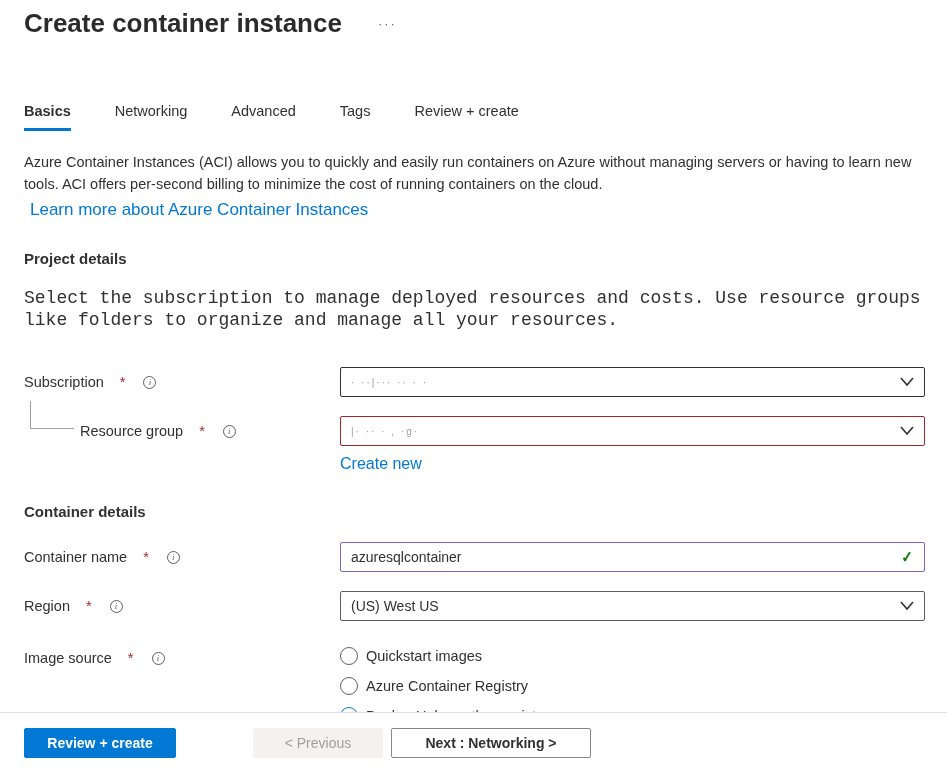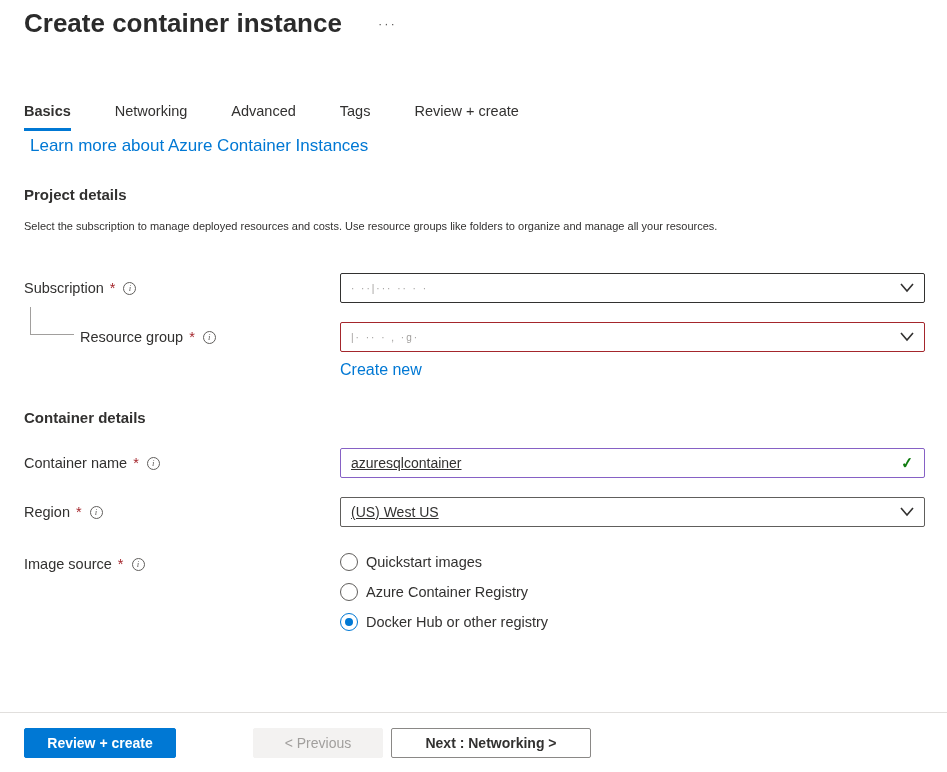--- a/index.html
+++ b/index.html
@@ -17,30 +17,30 @@
 
   .tabs { display:flex; gap:44px; margin-top:64px; font-size:14.5px; }
   .tab { padding-bottom:9px; cursor:pointer; color:#323130; border-bottom:3px solid transparent; }
   .tab.active { font-weight:700; border-bottom:3px solid #0078d4; }
 
   .intro { margin-top:20px; font-size:14.5px; line-height:22px; color:#323130; }
   .learn-link { display:inline-block; margin-top:5px; padding-left:6px; font-size:17px;
     color:#0078d4; text-decoration:none; cursor:pointer; }
 
   .section-heading { margin-top:30px; font-size:15px; font-weight:700; }
-  .section-desc { margin-top:12px; font-size:11px; line-height:22px; }
+  .section-desc { margin-top:20px; font-size:18px; line-height:22px;font-family:Liberation Mono, monospace; }
 
   .field-row { display:flex; align-items:flex-start; position:relative; }
   .row-subscription { margin-top:36px; }
   .row-resource-group { margin-top:19px; }
   .row-name { margin-top:22px; }
   .row-region { margin-top:19px; }
   .row-image-source { margin-top:22px; }
 
-  .field-label { flex:0 0 316px; width:316px; display:flex; align-items:center; gap:6px;
+  .field-label { flex:0 0 316px; width:316px; display:flex; align-items:center; gap:16px;
     font-size:14.5px; padding-top:7px; }
   .field-label.indented { padding-left:56px; }
   .req { color:#a4262c; }
   .info-icon { display:inline-flex; align-items:center; justify-content:center;
     width:13px; height:13px; border:1px solid #605e5c; border-radius:50%;
     font-size:9px; font-style:italic; font-family:"Liberation Serif", serif;
     color:#605e5c; margin-left:2px; cursor:default; }
 
   .rg-connector { position:absolute; left:6px; top:-15px; width:44px; height:28px;
     border-left:1px solid #a19f9d; border-bottom:1px solid #a19f9d; }
@@ -50,21 +50,21 @@
   .dropdown, .textbox {
     height:30px; border-radius:2px; background:#fff;
     display:flex; align-items:center; justify-content:space-between;
     padding:0 10px; font-size:14px; cursor:pointer;
   }
   .dropdown.border-dark { border:1px solid #323130; }
   .dropdown.border-maroon { border:1px solid #a4262c; }
   .dropdown.border-gray { border:1px solid #605e5c; }
   .textbox { border:1px solid #8661c5; cursor:text; }
   .redacted { color:#a19f9d; font-size:10px; letter-spacing:2px; }
-  .value { color:#323130;text-decoration:underline; }
+  .value { color:#323130; }
   .chevron-icon { display:inline-flex; }
   .check-icon { color:#107c10; font-size:15px; font-weight:700; transform:rotate(-6deg); }
 
   .create-new { display:inline-block; margin-top:9px; font-size:16px; color:#0078d4;
     text-decoration:none; cursor:pointer; }
 
   .radio-group { display:flex; flex-direction:column; gap:12px; padding-top:4px; }
   .radio-option { display:flex; align-items:center; gap:8px; font-size:14.5px; cursor:pointer; }
   .radio-circle { width:18px; height:18px; border:1px solid #605e5c; border-radius:50%;
     background:#fff; position:relative; flex:0 0 18px; }
@@ -95,20 +95,21 @@
     </div>
 
     <div class="tabs">
       <div class="tab active">Basics</div>
       <div class="tab">Networking</div>
       <div class="tab">Advanced</div>
       <div class="tab">Tags</div>
       <div class="tab">Review + create</div>
     </div>
 
+    <div class="intro">Azure Container Instances (ACI) allows you to quickly and easily run containers on Azure without managing servers or having to learn new tools. ACI offers per-second billing to minimize the cost of running containers on the cloud.</div>
     <a class="learn-link">Learn more about Azure Container Instances</a>
 
     <div class="section-heading">Project details</div>
     <div class="section-desc">Select the subscription to manage deployed resources and costs. Use resource groups like folders to organize and manage all your resources.</div>
 
     <div class="field-row row-subscription">
       <div class="field-label">
         <span>Subscription</span>
         <span class="req">*</span>
         <span class="info-icon">i</span>

